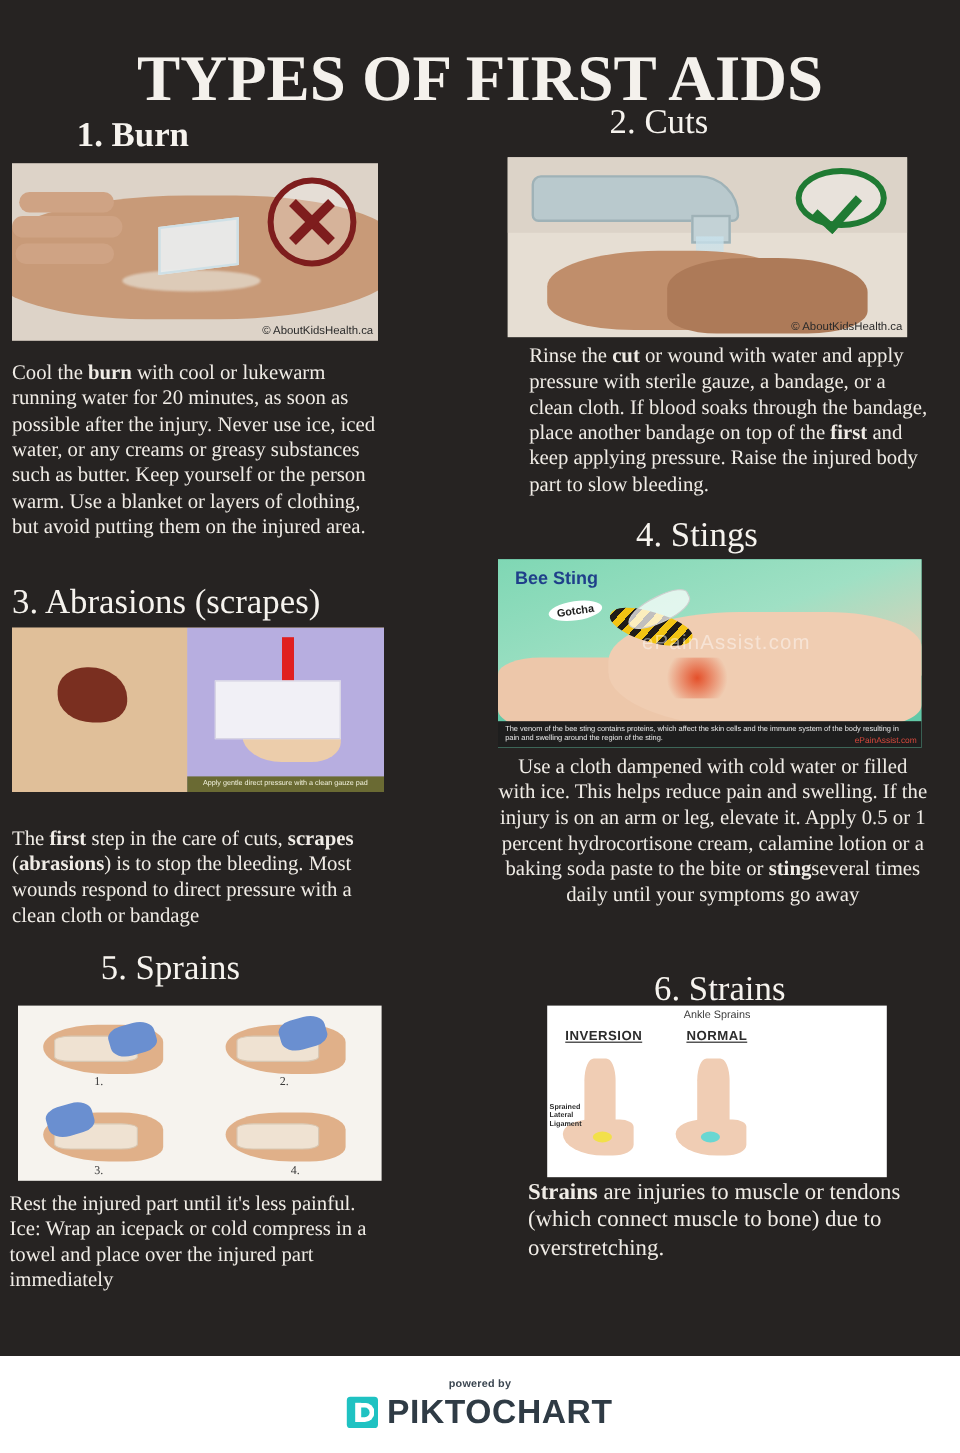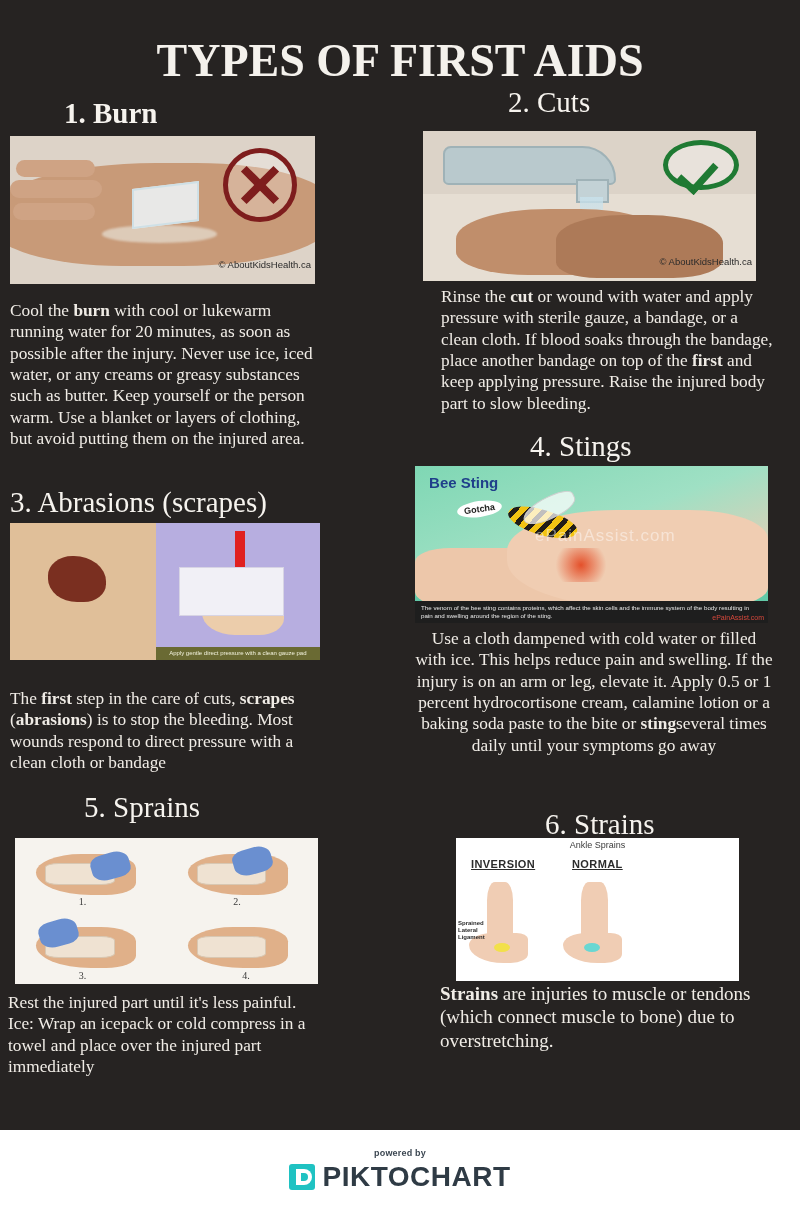--- a/index.html
+++ b/index.html
@@ -72,21 +72,21 @@
     letter-spacing: .5px;
   }
 
   .title {
     position: absolute;
     left: 0; top: 34px;
     width: 800px;
     text-align: center;
     color: #f4f1ec;
     font-family: "Liberation Serif", serif;
-    font-size: 46px;
+    font-size: 54px;
     font-weight: bold;
     font-variant: small-caps;
     letter-spacing: 0px;
   }
 
   .sec-title {
     position: absolute;
     color: #f6f3ee;
     font-family: "Liberation Serif", serif;
     font-weight: normal;
@@ -151,21 +151,21 @@
     left: 50%; top: 50%;
     width: 46px; height: 8px;
     margin-left: -23px; margin-top: -4px;
     background: #7e1d1d;
   }
   .cross-badge::before { transform: rotate(45deg); }
   .cross-badge::after { transform: rotate(-45deg); }
 
   .watermark {
     position: absolute;
-    right: 4px; bottom: 14px;
+    right: 4px; bottom: 3px;
     font-family: "Liberation Sans", sans-serif;
     font-size: 9.5px;
     color: #2a2a2a;
   }
 
   
   .cuts-img { background: #e6ded3; }
   .cuts-bg-top {
     position: absolute; left: 0; top: 0; width: 100%; height: 42%;
     background: #dcd3c8;

